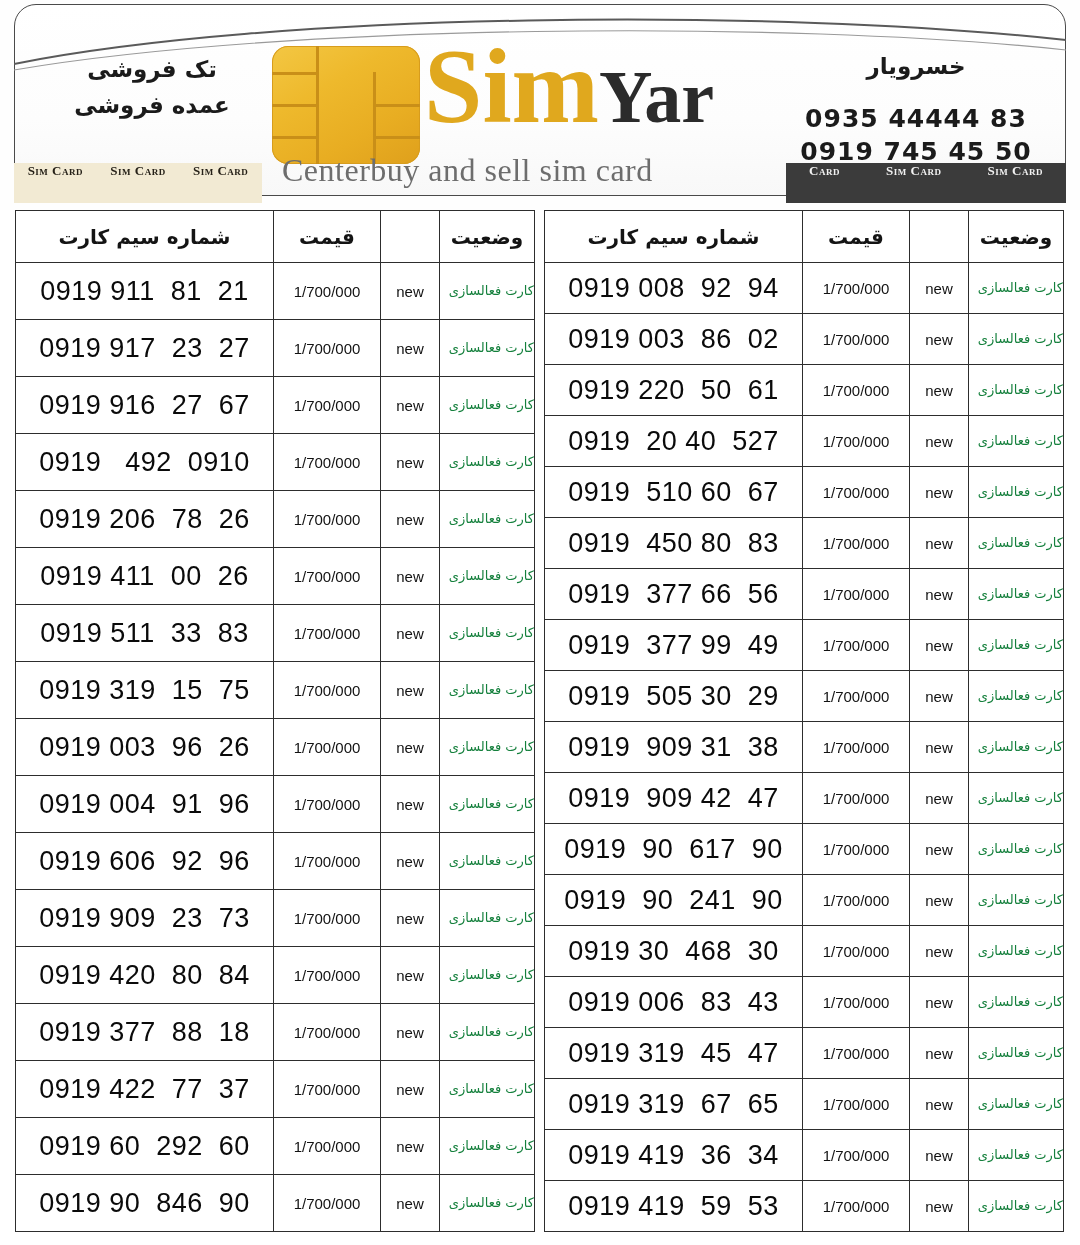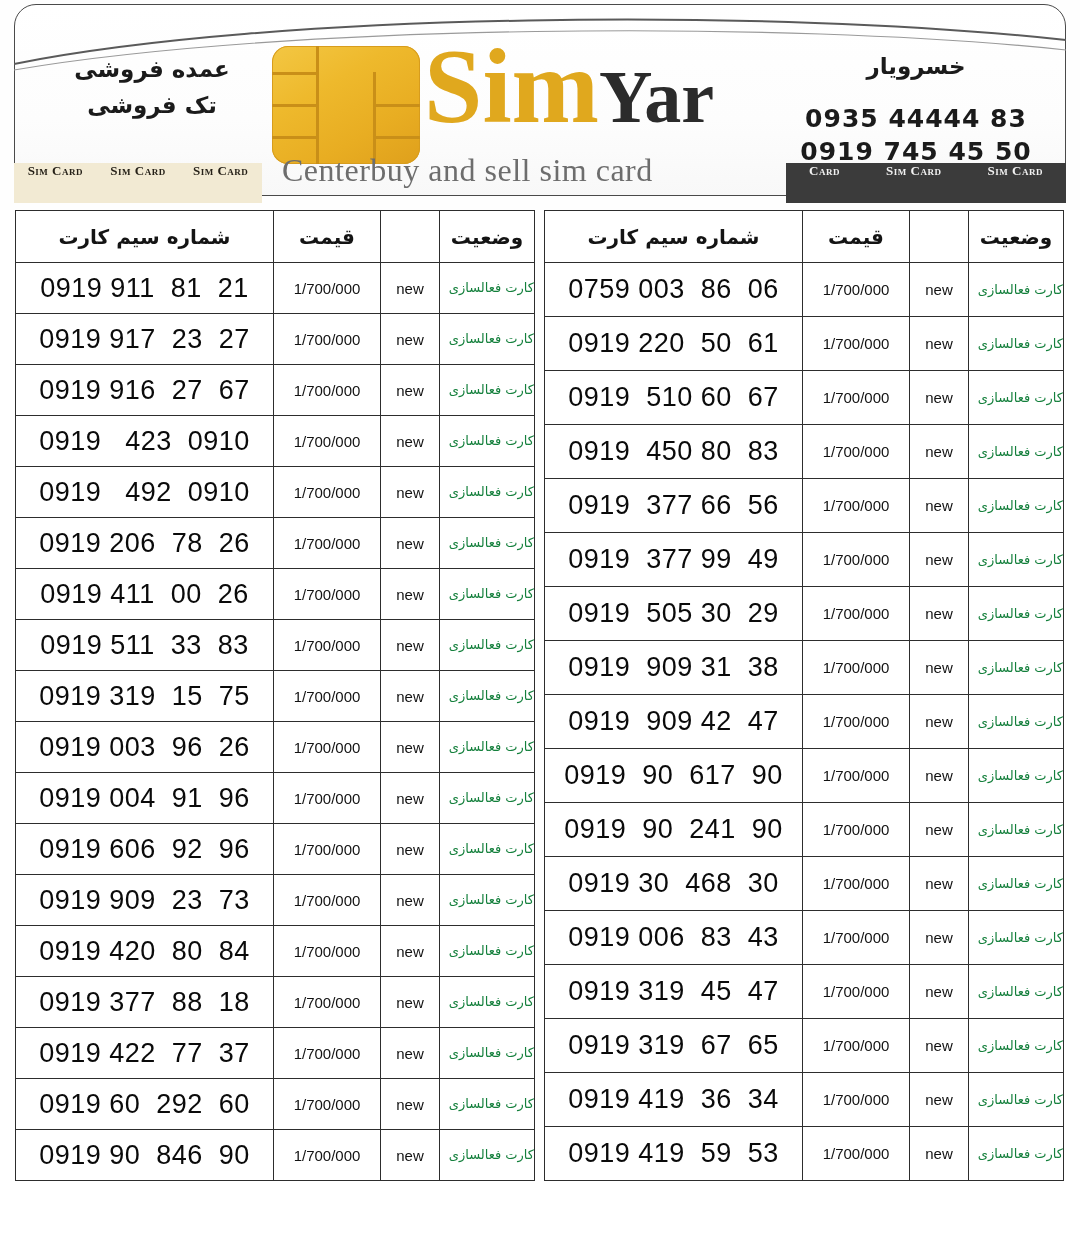--- a/index.html
+++ b/index.html
@@ -221,22 +221,22 @@
 
 <div id="banner">
   <div class="card-outline"></div>
 
   <svg class="swoosh" viewBox="0 0 1052 70" preserveAspectRatio="none">
     <path d="M0,58 C260,6 760,2 1052,34" fill="none" stroke="#5a5a5a" stroke-width="2"></path>
     <path d="M0,64 C270,18 770,14 1052,44" fill="none" stroke="#9a9a9a" stroke-width="1.2"></path>
   </svg>
 
   <div class="hdr-left">
+    <div>تک فروشی</div>
     <div>عمده فروشی</div>
-    <div>تک فروشی</div>
   </div>
 
   <div class="chip">
     <i class="v1"></i>
       <i class="v2"></i>
     <i class="h1"></i>
       <i class="h2"></i>
       <i class="h3"></i>
     <i class="h4"></i>
       <i class="h5"></i>
@@ -279,27 +279,39 @@
       <thead>
         <tr>
           <th>شماره سیم کارت</th>
           <th>قیمت</th>
           <th></th>
           <th>وضعیت</th>
         </tr>
       </thead>
       <tbody>
           <tr>
-            <td class="num">0759 003  86  06</td>
+            <td class="num">0919 008  92  94</td>
+            <td class="price">1/700/000</td>
+            <td class="newcol">new</td>
+            <td class="status">کارت فعالسازی</td>
+          </tr>
+          <tr>
+            <td class="num">0919 003  86  02</td>
             <td class="price">1/700/000</td>
             <td class="newcol">new</td>
             <td class="status">کارت فعالسازی</td>
           </tr>
           <tr>
             <td class="num">0919 220  50  61</td>
+            <td class="price">1/700/000</td>
+            <td class="newcol">new</td>
+            <td class="status">کارت فعالسازی</td>
+          </tr>
+          <tr>
+            <td class="num">0919  20 40  527</td>
             <td class="price">1/700/000</td>
             <td class="newcol">new</td>
             <td class="status">کارت فعالسازی</td>
           </tr>
           <tr>
             <td class="num">0919  510 60  67</td>
             <td class="price">1/700/000</td>
             <td class="newcol">new</td>
             <td class="status">کارت فعالسازی</td>
           </tr>
@@ -418,26 +430,20 @@
             <td class="newcol">new</td>
             <td class="status">کارت فعالسازی</td>
           </tr>
           <tr>
             <td class="num">0919 916  27  67</td>
             <td class="price">1/700/000</td>
             <td class="newcol">new</td>
             <td class="status">کارت فعالسازی</td>
           </tr>
           <tr>
-            <td class="num">0919   423  0910</td>
-            <td class="price">1/700/000</td>
-            <td class="newcol">new</td>
-            <td class="status">کارت فعالسازی</td>
-          </tr>
-          <tr>
             <td class="num">0919   492  0910</td>
             <td class="price">1/700/000</td>
             <td class="newcol">new</td>
             <td class="status">کارت فعالسازی</td>
           </tr>
           <tr>
             <td class="num">0919 206  78  26</td>
             <td class="price">1/700/000</td>
             <td class="newcol">new</td>
             <td class="status">کارت فعالسازی</td>

